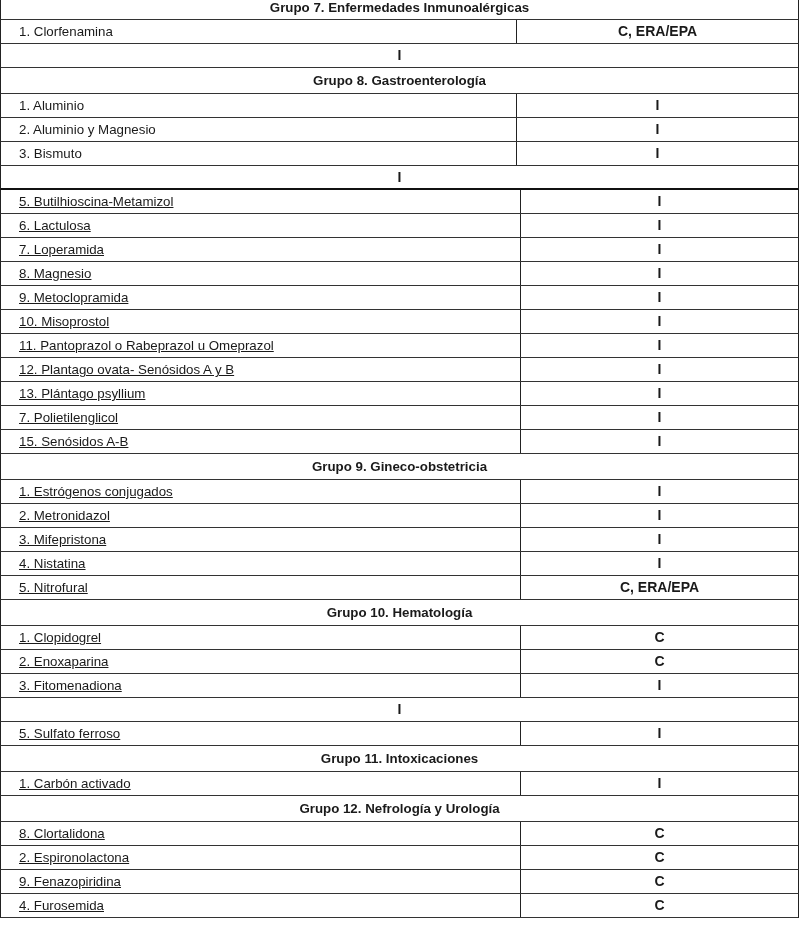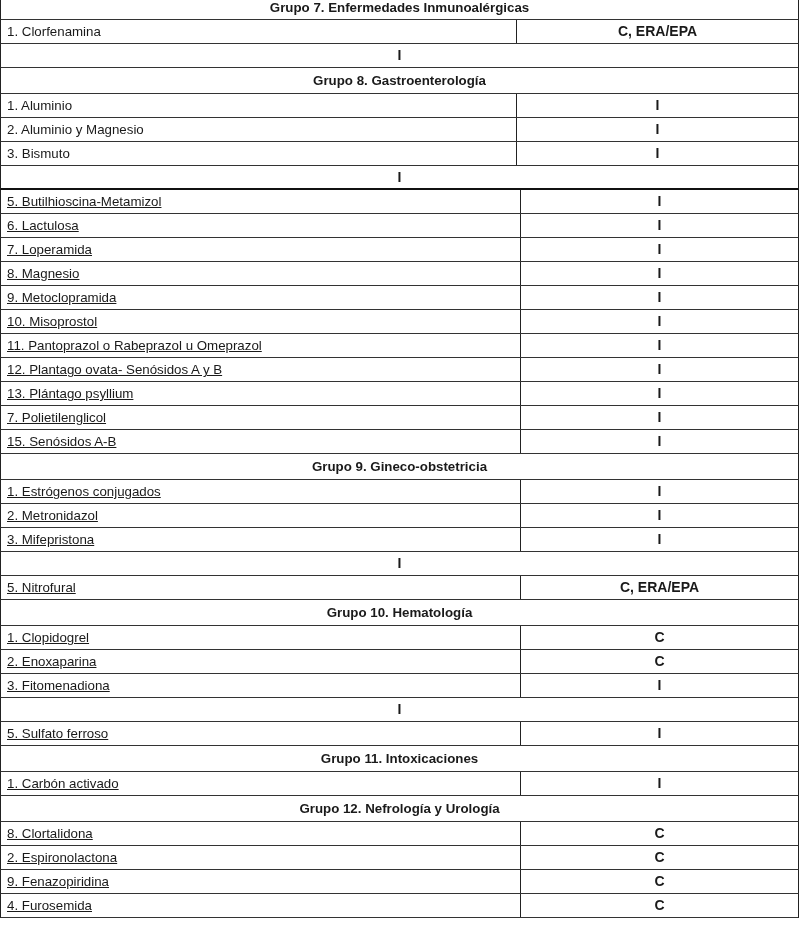--- a/index.html
+++ b/index.html
@@ -1,20 +1,20 @@
 <!DOCTYPE html>
 <html><head>
 <meta charset="utf-8">
 <style>
   html, body { margin: 0; padding: 0; background: #ffffff; }
   body { width: 800px; height: 941px; overflow: hidden; position: relative; font-family: "Liberation Sans", sans-serif; color: #1a1a1a; }
   #doc { position: absolute; left: 0; top: -6px; width: 799px; }
   .row { display: flex; height: 24px; border-left: 1.5px solid #222; border-right: 1.5px solid #222; border-bottom: 1.5px solid #333; box-sizing: border-box; }
   .row.thick { border-bottom: 2.5px solid #111; flex-direction: column; }
-  .cell-name { width: 516px; border-right: 1.5px solid #222; box-sizing: border-box; padding-left: 6px; font-size: 13.3px; line-height: 23px; white-space: nowrap; overflow: hidden; }
+  .cell-name { width: 516px; border-right: 1.5px solid #222; box-sizing: border-box; padding-left: 18px; font-size: 13.3px; line-height: 23px; white-space: nowrap; overflow: hidden; }
   .cell-code { flex: 1; text-align: center; font-weight: bold; font-size: 14px; line-height: 23px; }
   .row.shift .cell-name { width: 520px; text-decoration: underline; }
   .group { display: flex; justify-content: center; align-items: center; font-weight: bold; font-size: 13.3px; height: 26px; border-left: 1.5px solid #222; border-right: 1.5px solid #222; border-bottom: 1.5px solid #333; box-sizing: border-box; }
 </style>
 </head>
 <body>
 
 <div id="doc">
     <div class="group first" style="border-top: 1.5px solid rgb(34, 34, 34);">Grupo 7. Enfermedades Inmunoalérgicas</div>
     <div class="row">
@@ -92,20 +92,21 @@
     </div>
     <div class="row shift">
       <div class="cell-name">2. Metronidazol</div>
       <div class="cell-code">I</div>
     </div>
     <div class="row shift">
       <div class="cell-name">3. Mifepristona</div>
       <div class="cell-code">I</div>
     </div>
     <div class="row shift">
+      <div class="cell-name">4. Nistatina</div>
       <div class="cell-code">I</div>
     </div>
     <div class="row shift">
       <div class="cell-name">5. Nitrofural</div>
       <div class="cell-code">C, ERA/EPA</div>
     </div>
     <div class="group">Grupo 10. Hematología</div>
     <div class="row shift">
       <div class="cell-name">1. Clopidogrel</div>
       <div class="cell-code">C</div>

